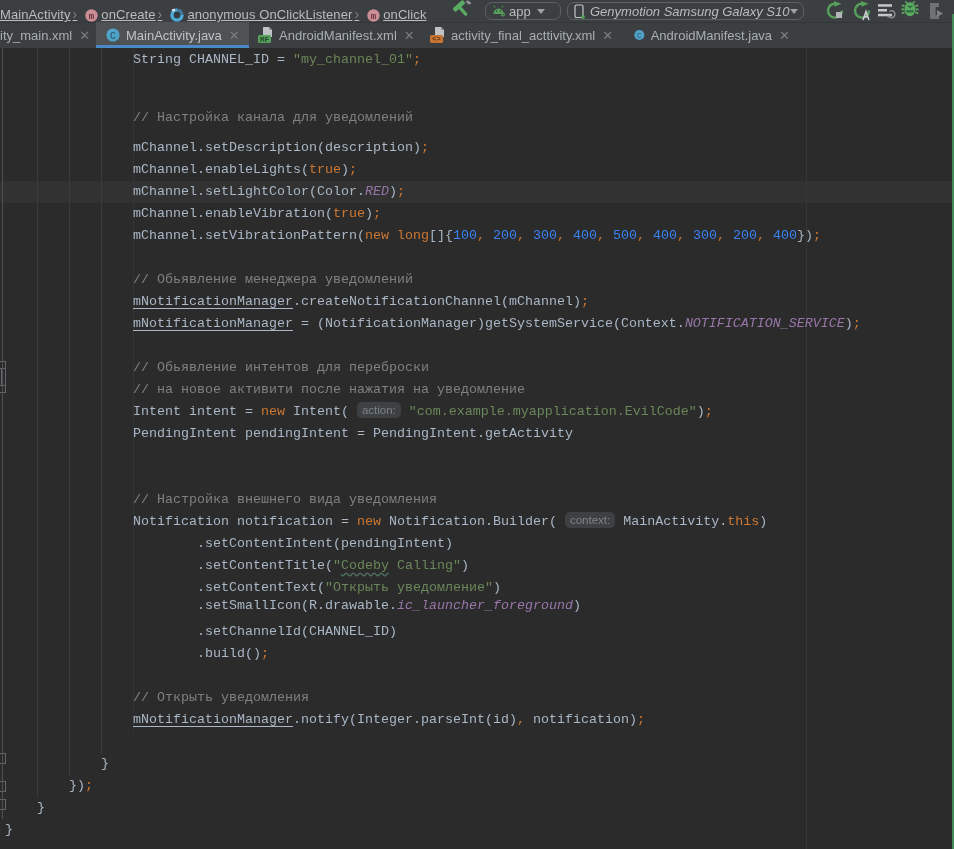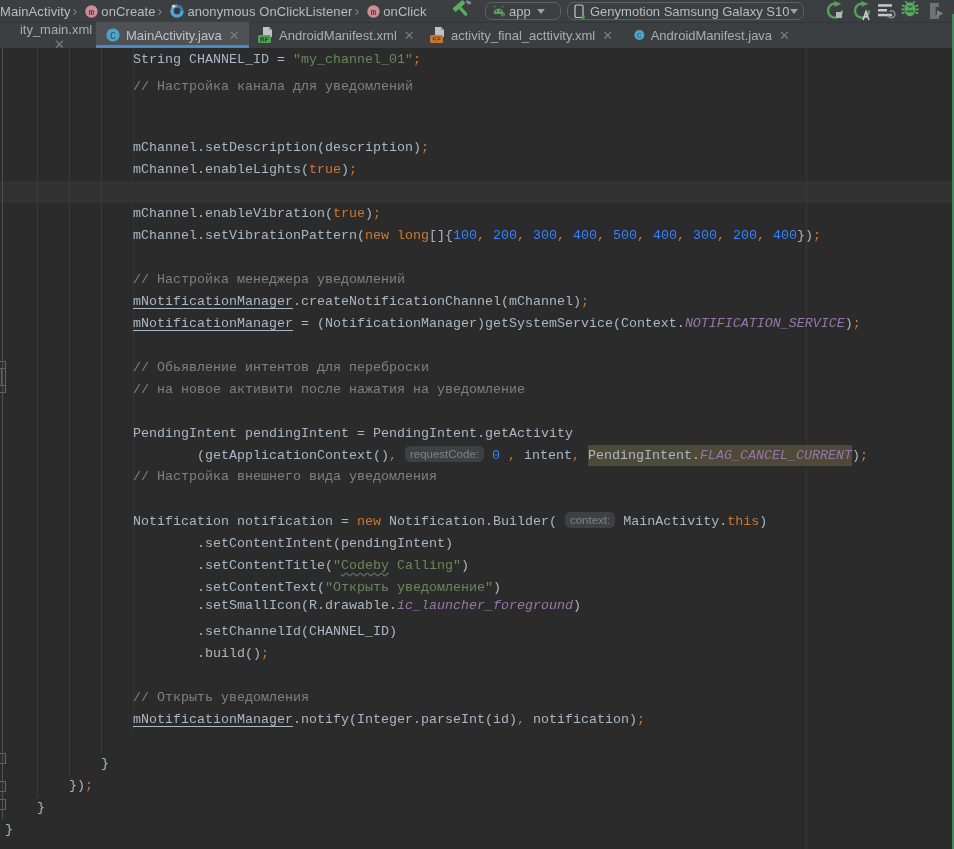--- a/index.html
+++ b/index.html
@@ -1,20 +1,20 @@
 <!DOCTYPE html>
 <html><head>
 <meta charset="utf-8">
 <style>
   html,body{margin:0;padding:0;}
   body{width:954px;height:849px;overflow:hidden;background:#2B2B2B;position:relative;
        font-family:"Liberation Sans",sans-serif;}
   
   #crumbs{position:absolute;left:0;top:0;width:954px;height:22px;background:#3C3F41;
-          display:flex;align-items:center;font-size:13px;color:#BBBBBB;white-space:nowrap;}
+          display:flex;align-items:flex-end;font-size:13px;color:#BBBBBB;white-space:nowrap;text-decoration:underline;}
   #tabs{position:absolute;left:0;top:22px;width:954px;height:26px;background:#3C3F41;
         box-shadow:inset 0 1px 0 #333638;}
   .tab{position:absolute;top:0;height:26px;display:flex;align-items:center;
        font-size:13px;color:#A9AEB2;white-space:nowrap;}
   .tab .x{color:#7A7E82;font-size:13px;margin-left:7px;}
   .seltab{background:#4E5254;color:#BFC3C7;}
   .underline{position:absolute;left:96px;top:23px;width:153px;height:4px;background:#4A88C7;}
   
   #editor{position:absolute;left:0;top:48px;width:954px;height:801px;background:#2B2B2B;}
   .guide{position:absolute;width:1px;background:#3B3B3B;}
@@ -85,21 +85,21 @@
       <line x1="3" y1="2.5" x2="1.8" y2="0.6" stroke="#57A05C" stroke-width="1"></line>
       <line x1="10" y1="2.5" x2="11.2" y2="0.6" stroke="#57A05C" stroke-width="1"></line>
       <circle cx="4.6" cy="6" r="0.8" fill="#3C3F41"></circle>
         <circle cx="8.4" cy="6" r="0.8" fill="#3C3F41"></circle>
       <circle cx="11" y="9" cy="9.5" r="2" fill="#57A05C"></circle>
         <path d="M10.2 9.5 l0.7 0.8 l1.2 -1.4" stroke="#3C3F41" stroke-width="0.8" fill="none"></path>
     </svg>
     <span>app</span>
     <span class="arr"></span>
   </div>
-  <div class="combo" style="left:567px;width:237px;">
+  <div class="combo" style="left:567px;width:237px;font-style:italic;">
     <svg width="11" height="15" viewBox="0 0 11 15" style="margin:0 5px 0 6px">
       <rect x="1" y="1" width="8" height="12.5" rx="1.6" fill="none" stroke="#C3C7CA" stroke-width="1.2"></rect>
       <circle cx="9" cy="13" r="1.9" fill="#57A05C"></circle>
     </svg>
     <span>Genymotion Samsung Galaxy S10</span>
     <span class="arr" style="margin-left:1px"></span>
   </div>
   <svg class="tbi" style="left:825px" width="20" height="20" viewBox="0 0 20 20">
     <path d="M10 2.6 A 7 7 0 1 0 17 9.6" fill="none" stroke="#57A05C" stroke-width="2.4"></path>
     <path d="M9 0 L16.5 2.8 L9.6 5.8 Z" fill="#57A05C"></path>
@@ -129,21 +129,21 @@
       <line x1="14.6" y1="8.4" x2="17.6" y2="8.4" stroke="#5CAA62" stroke-width="1.8"></line>
     <line x1="3.6" y1="11.4" x2="0.8" y2="12.4" stroke="#5CAA62" stroke-width="1.8"></line>
       <line x1="14.4" y1="11.4" x2="17.2" y2="12.4" stroke="#5CAA62" stroke-width="1.8"></line>
   </svg>
   <svg class="tbi" style="left:927px" width="19" height="20" viewBox="0 0 19 20">
     <path d="M3 2 h9 v4 h-3.4 v8 h3.4 v4 H3 Z" fill="#6E7275"></path>
     <path d="M10 9 l6 3.5 l-6 3.5 Z" fill="#7D8184"></path>
   </svg>
 </div>
 <div id="tabs">
-  <div class="tab" style="left:0;width:112px;flex-direction:column;">
+  <div class="tab" style="left:0;width:112px;">
       <span style="margin-left:0">ity_main.xml</span>
       <span class="x">✕</span>
     </div>
   <div class="tab seltab" style="left:96px;width:153px;">
     <svg style="margin-left:10px" width="14" height="14" viewBox="0 0 14 14">
         <circle cx="7" cy="7" r="6.6" fill="#4FA3C7"></circle>
         <text x="7" y="10.8" text-anchor="middle" font-family="Liberation Mono" font-size="10" fill="#28506B">C</text>
       </svg>
     <span style="margin-left:6px">MainActivity.java</span>
       <span class="x">✕</span>
@@ -186,33 +186,34 @@
   <div class="fold" style="top:705px;height:11px;"></div>
   <div class="fold" style="top:733px;height:11px;"></div>
   <div class="fold" style="top:751px;height:11px;"></div>
   <div class="guide" style="left:2px;top:0;height:771px;background:#4E5051;"></div>
   <div class="guide" style="left:37px;top:0;height:750px;"></div>
   <div class="guide" style="left:69px;top:0;height:728px;"></div>
   <div class="guide" style="left:101px;top:0;height:706px;"></div>
   <div class="guide" style="left:133px;top:0;height:684px;background:#343434;"></div>
   <div class="guide" style="left:806px;top:0;height:801px;background:#373737;"></div>
   <div class="l" style="top:1px">                String CHANNEL_ID = <span class="s">"my_channel_01"</span><span class="k">;</span></div>
-  <div class="l" style="top:28px"><span class="c">                // Настройка канала для уведомлений</span></div>
+  <div class="l" style="top:59px"><span class="c">                // Настройка канала для уведомлений</span></div>
   <div class="l" style="top:89px">                mChannel.setDescription(description)<span class="k">;</span></div>
   <div class="l" style="top:111px">                mChannel.enableLights(<span class="k">true</span>)<span class="k">;</span></div>
+  <div class="l" style="top:133px">                mChannel.setLightColor(Color.<span class="ko">RED</span>)<span class="k">;</span></div>
   <div class="l" style="top:155px">                mChannel.enableVibration(<span class="k">true</span>)<span class="k">;</span></div>
   <div class="l" style="top:177px">                mChannel.setVibrationPattern(<span class="k">new</span> <span class="k">long</span>[]{<span class="n">100</span><span class="k">,</span> <span class="n">200</span><span class="k">,</span> <span class="n">300</span><span class="k">,</span> <span class="n">400</span><span class="k">,</span> <span class="n">500</span><span class="k">,</span> <span class="n">400</span><span class="k">,</span> <span class="n">300</span><span class="k">,</span> <span class="n">200</span><span class="k">,</span> <span class="n">400</span>})<span class="k">;</span></div>
-  <div class="l" style="top:221px"><span class="c">                // Настройка менеджера уведомлений</span></div>
+  <div class="l" style="top:221px"><span class="c">                // Обьявление менеджера уведомлений</span></div>
   <div class="l" style="top:243px">                <span class="f">mNotificationManager</span>.createNotificationChannel(mChannel)<span class="k">;</span></div>
   <div class="l" style="top:265px">                <span class="f">mNotificationManager</span> = (NotificationManager)getSystemService(Context.<span class="ko">NOTIFICATION_SERVICE</span>)<span class="k">;</span></div>
   <div class="l" style="top:309px"><span class="c">                // Обьявление интентов для переброски</span></div>
   <div class="l" style="top:331px"><span class="c">                // на новое активити после нажатия на уведомление</span></div>
+  <div class="l" style="top:353px">                Intent intent = <span class="k">new</span> Intent( <span class="hint">action:</span> <span class="s">"com.example.myapplication.EvilCode"</span>)<span class="k">;</span></div>
   <div class="l" style="top:375px">                PendingIntent pendingIntent = PendingIntent.<span class="im">getActivity</span></div>
-  <div class="l" style="top:397px">                        (getApplicationContext()<span class="k">,</span> <span class="hint">requestCode:</span> <span class="n">0</span> <span class="k">,</span> intent<span class="k">,</span> <span class="occ">PendingIntent.<span class="ko">FLAG_CANCEL_CURRENT</span></span>)<span class="k">;</span></div>
-  <div class="l" style="top:418px"><span class="c">                // Настройка внешнего вида уведомления</span></div>
+  <div class="l" style="top:441px"><span class="c">                // Настройка внешнего вида уведомления</span></div>
   <div class="l" style="top:463px">                Notification notification = <span class="k">new</span> Notification.Builder( <span class="hint">context:</span> MainActivity.<span class="k">this</span>)</div>
   <div class="l" style="top:485px">                        .setContentIntent(pendingIntent)</div>
   <div class="l" style="top:507px">                        .setContentTitle(<span class="s">"<span class="wave">Codeby</span> Calling"</span>)</div>
   <div class="l" style="top:529px">                        .setContentText(<span class="s">"Открыть уведомление"</span>)</div>
   <div class="l" style="top:547px">                        .setSmallIcon(R.drawable.<span class="ko">ic_launcher_foreground</span>)</div>
   <div class="l" style="top:573px">                        .setChannelId(CHANNEL_ID)</div>
   <div class="l" style="top:595px">                        .build()<span class="k">;</span></div>
   <div class="l" style="top:639px"><span class="c">                // Открыть уведомления</span></div>
   <div class="l" style="top:661px">                <span class="f">mNotificationManager</span>.notify(Integer.<span class="im">parseInt</span>(id)<span class="k">,</span> notification)<span class="k">;</span></div>
   <div class="l" style="top:705px">            }</div>

